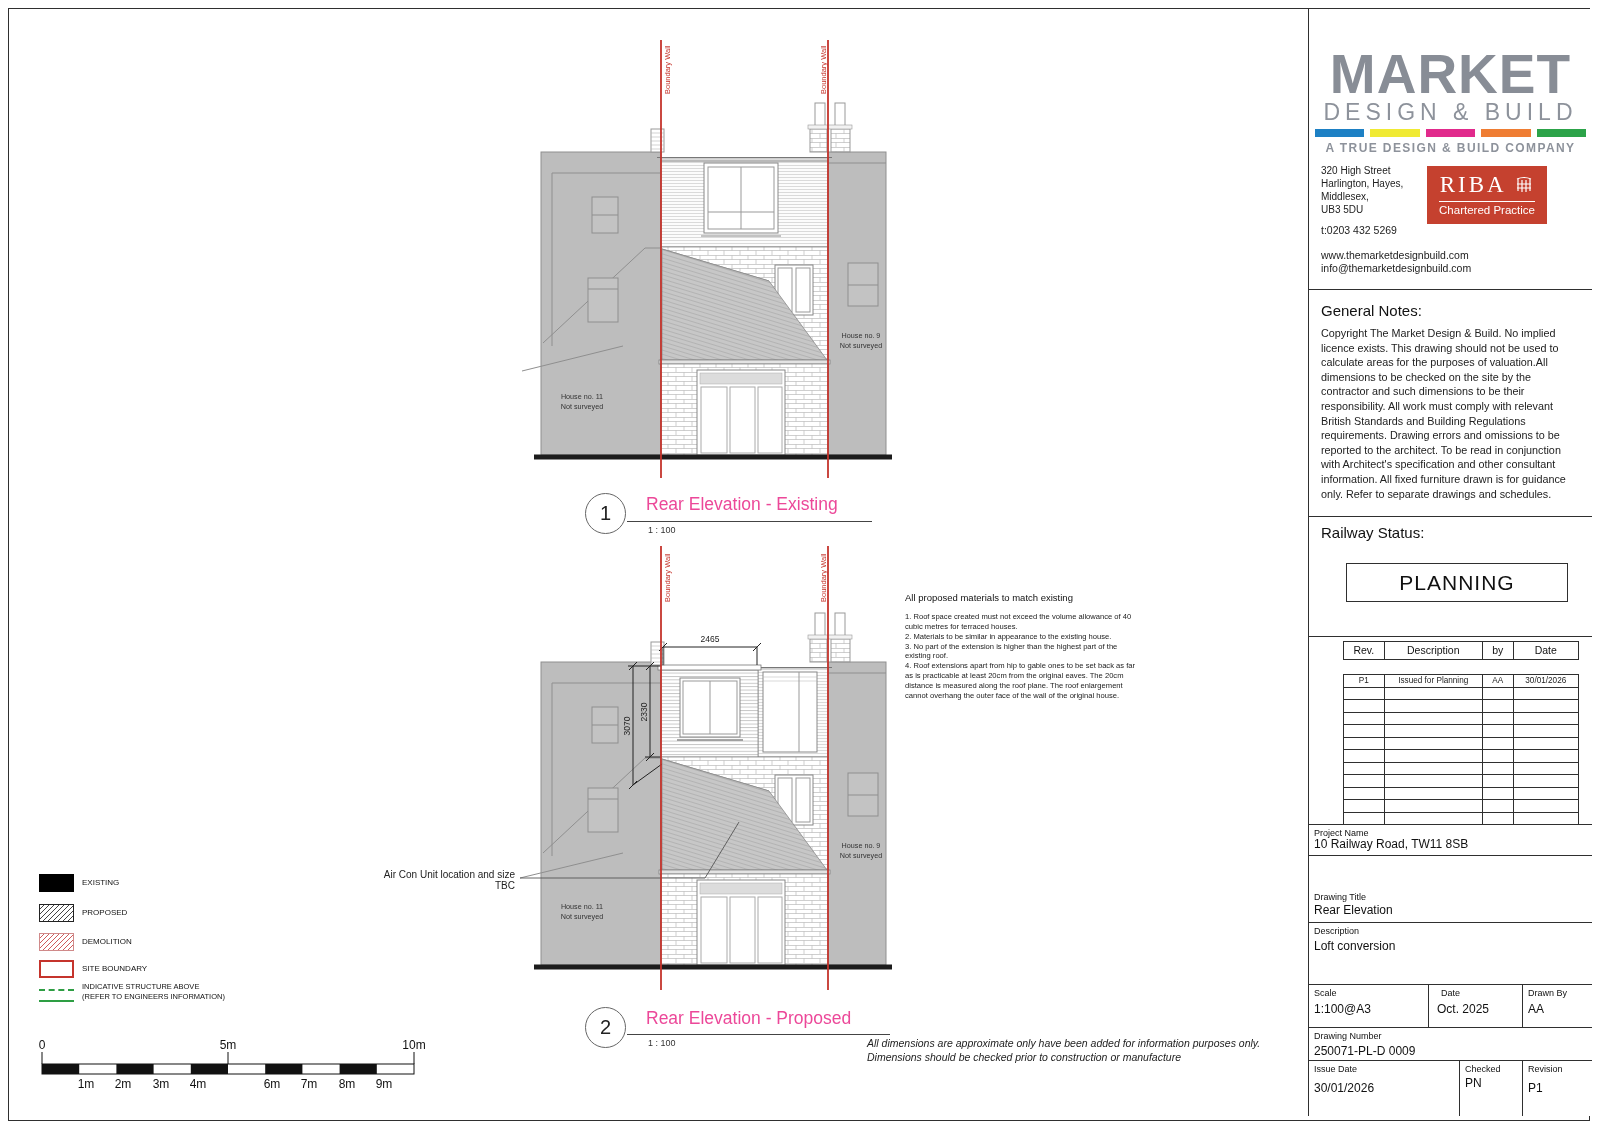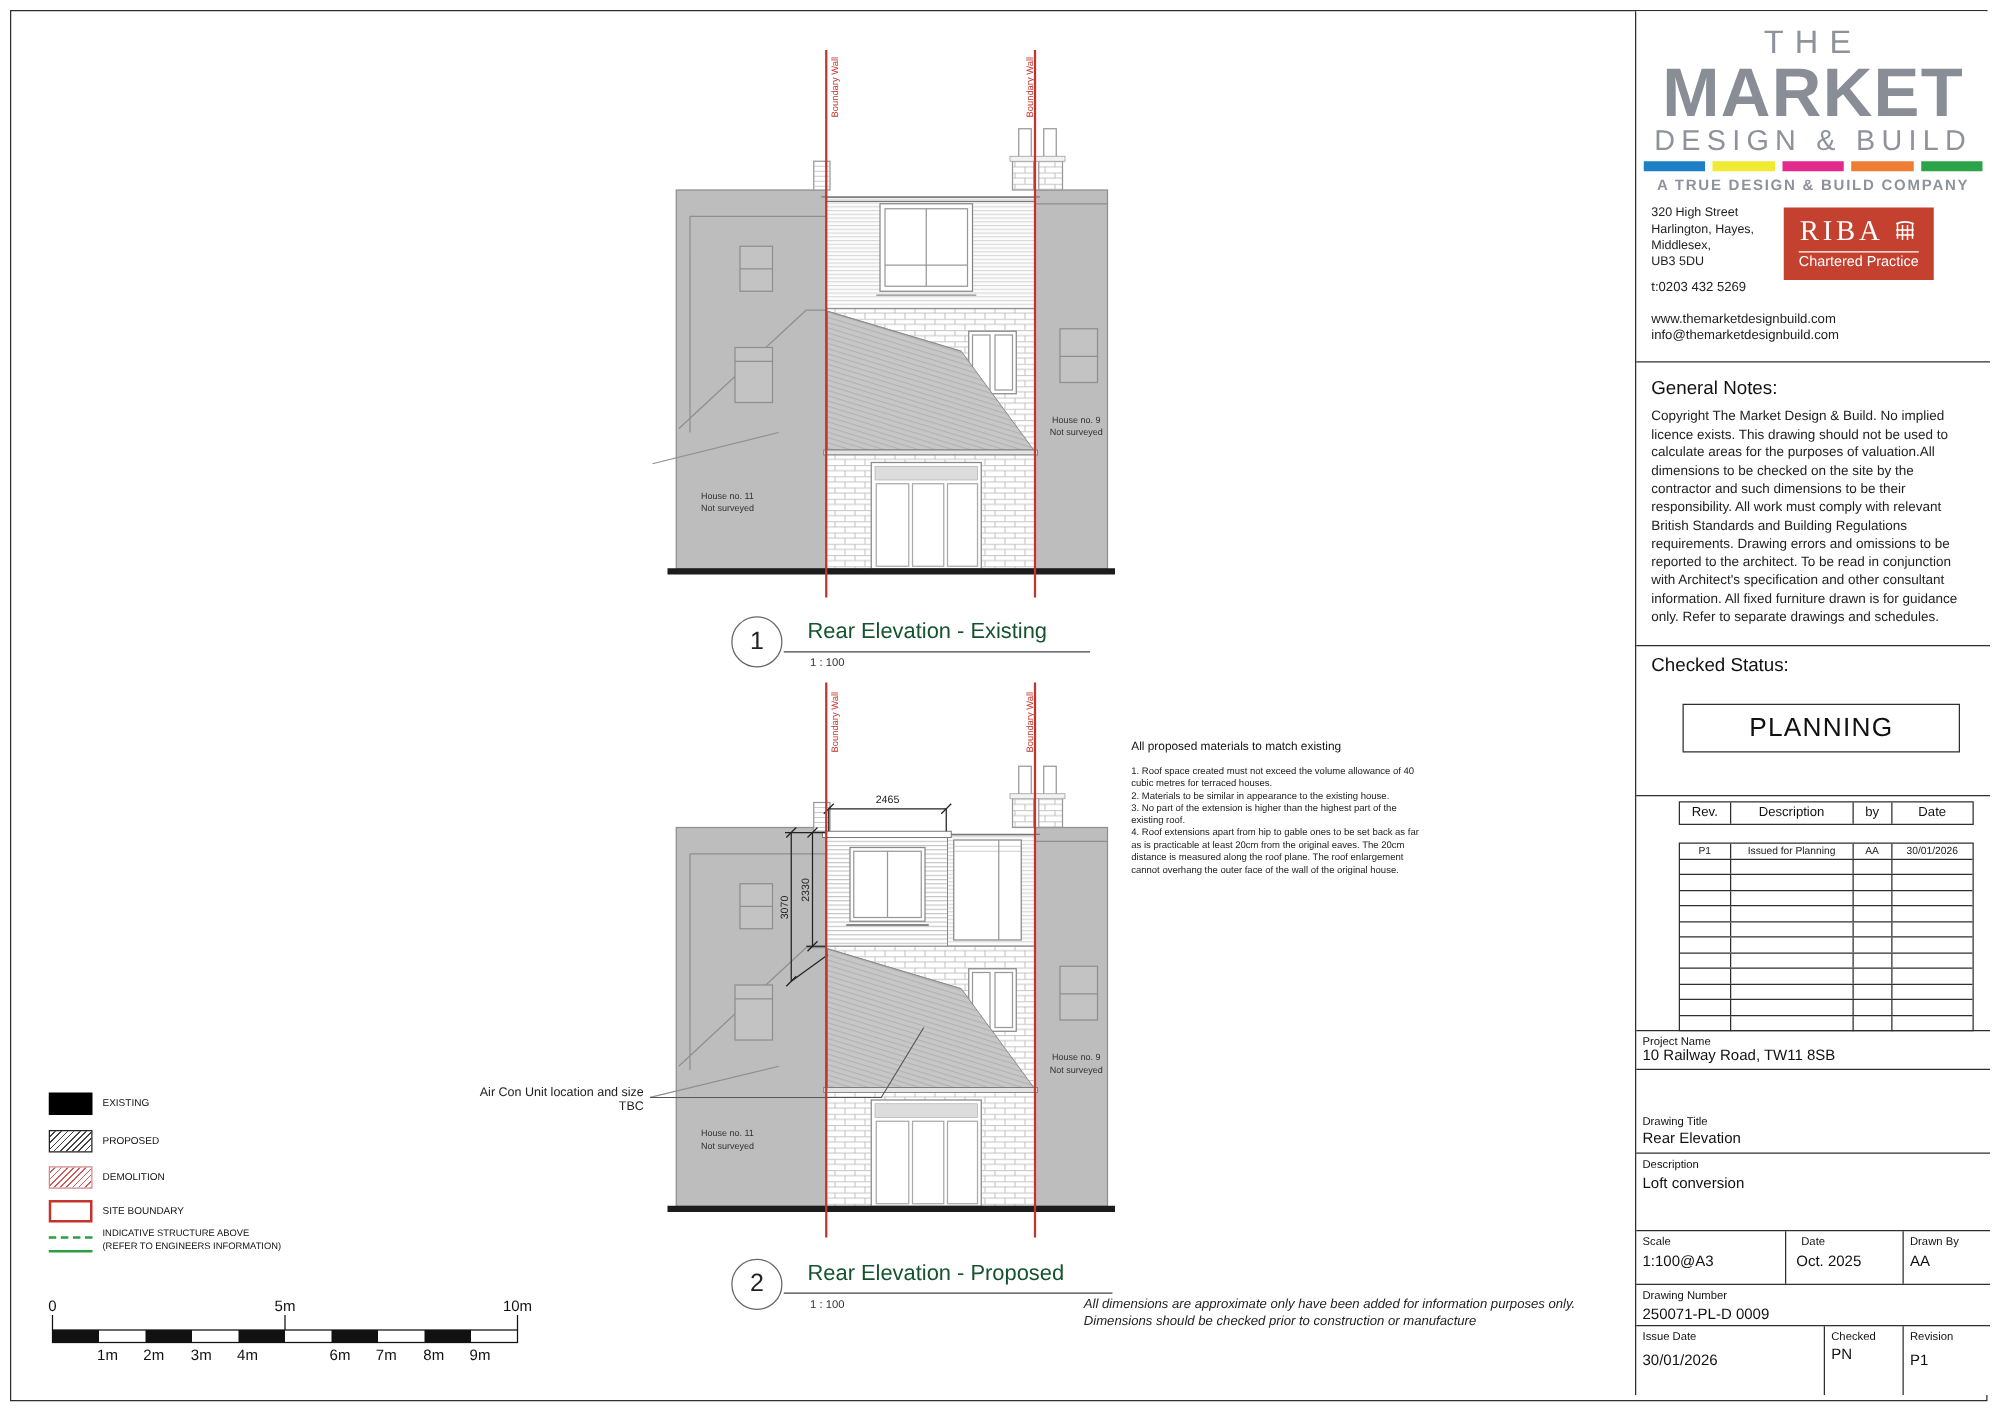--- a/index.html
+++ b/index.html
@@ -4,21 +4,21 @@
 <style>
   html,body{margin:0;padding:0;background:#fff;}
   body{width:1600px;height:1131px;position:relative;font-family:"Liberation Sans",sans-serif;color:#1a1a1a;overflow:hidden;}
   .abs{position:absolute;}
   .sheet-border{position:absolute;left:8px;top:8px;width:1582px;height:1113px;border:1.5px solid #2f2f2f;box-sizing:border-box;}
   svg text{font-family:"Liberation Sans",sans-serif;}
 
   
   .view-num{position:absolute;width:39px;height:39px;border:1px solid #666;border-radius:50%;background:#fff;
             font-size:20px;line-height:39px;text-align:center;color:#222;}
-  .view-title{position:absolute;font-size:17.5px;color:#14532d;white-space:nowrap;}
+  .view-title{position:absolute;font-size:17.5px;color:#ec4899;white-space:nowrap;}
   .view-underline{position:absolute;height:1px;background:#444;}
   .view-scale{position:absolute;font-size:9px;color:#333;}
 
   
   .mat-heading{font-size:9.5px;color:#111;margin-bottom:9px;}
   .mat-item{font-size:7.6px;line-height:1.3;color:#222;}
   .disclaimer{font-size:10.5px;font-style:italic;line-height:1.35;color:#222;}
   .aircon-label{font-size:10px;color:#222;text-align:right;}
 
   
@@ -356,21 +356,20 @@
     <text x="236" y="52" text-anchor="middle">6m</text>
     <text x="273" y="52" text-anchor="middle">7m</text>
     <text x="311" y="52" text-anchor="middle">8m</text>
     <text x="348" y="52" text-anchor="middle">9m</text>
   </g>
 </svg>
 
 <div class="tblock">
 
   <div class="tsec" style="top:0;height:281px;">
-    <div class="brand-the">THE</div>
     <div class="brand-market">MARKET</div>
     <div class="brand-db">DESIGN &amp; BUILD</div>
     <div class="brand-bars">
       <div class="brand-bar" style="background: rgb(29, 128, 196);"></div>
       <div class="brand-bar" style="background: rgb(240, 234, 51);"></div>
       <div class="brand-bar" style="background: rgb(225, 42, 140);"></div>
       <div class="brand-bar" style="background: rgb(239, 125, 51);"></div>
       <div class="brand-bar" style="background: rgb(44, 163, 73);"></div>
     </div>
     <div class="brand-tagline">A TRUE DESIGN &amp; BUILD COMPANY</div>
@@ -400,21 +399,21 @@
       <div>info@themarketdesignbuild.com</div>
     </div>
   </div>
 
   <div class="tsec" style="top:281px;height:227px;">
     <div class="gn-title">General Notes:</div>
     <div class="gn-body">Copyright The Market Design &amp; Build. No implied licence exists. This drawing should not be used to calculate areas for the purposes of valuation.All dimensions to be checked on the site by the contractor and such dimensions to be their responsibility. All work must comply with relevant British Standards and Building Regulations requirements. Drawing errors and omissions to be reported to the architect. To be read in conjunction with Architect's specification and other consultant information. All fixed furniture drawn is for guidance only. Refer to separate drawings and schedules.</div>
   </div>
 
   <div class="tsec" style="top:508px;height:120px;">
-    <div class="ds-label">Checked Status:</div>
+    <div class="ds-label">Railway Status:</div>
     <div class="ds-box">PLANNING</div>
   </div>
 
   <div class="tsec" style="top:628px;height:188px;">
     <div class="rev-header">
       <div class="c-rev">Rev.</div>
       <div class="c-desc">Description</div>
       <div class="c-by">by</div>
       <div class="c-date">Date</div>
     </div>

